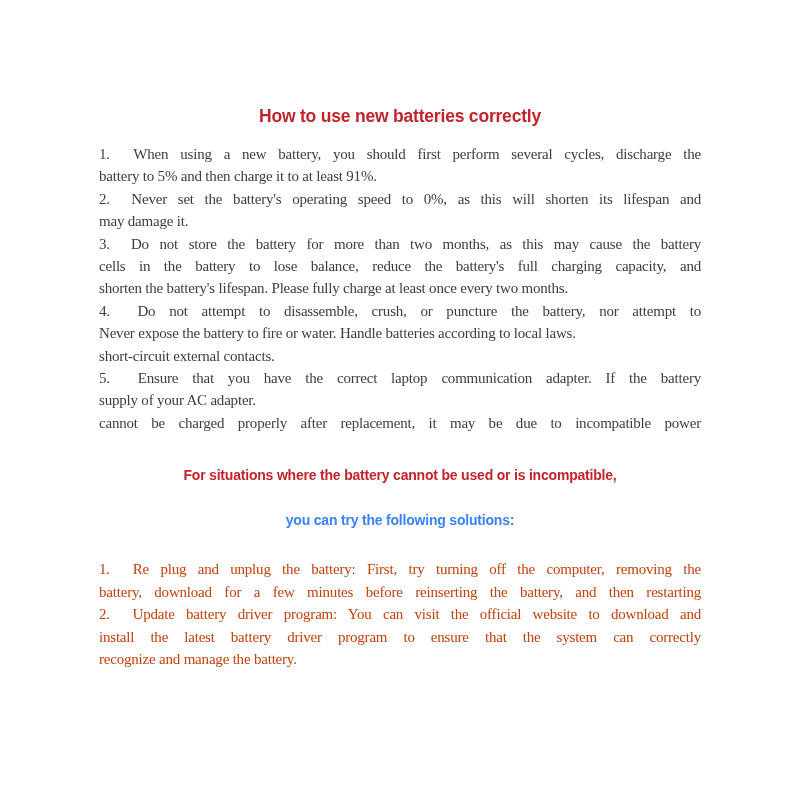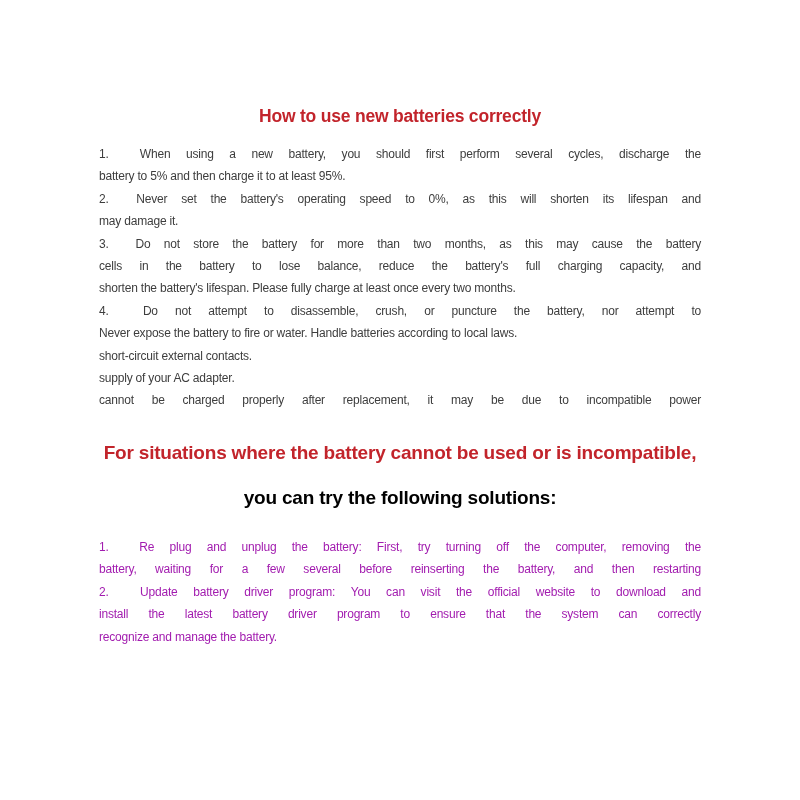--- a/index.html
+++ b/index.html
@@ -24,72 +24,74 @@
     padding-top: 106px;
     font-size: 17.5px;
     font-weight: bold;
     line-height: 21px;
     letter-spacing: -0.2px;
     text-align: center;
     color: #c2242b;
   }
   .body-block {
     color: #3d3d3d;
-    font-size: 12px;
+    font-size: 15px;
     letter-spacing: -0.2px;
+    font-family: Liberation Serif, serif;
   }
   .usage-block { margin-top: 16px; }
   .solutions-block { margin-top: 13px; }
   .ln {
     line-height: 22.4px;
     white-space: pre-wrap;
   }
   .j {
     text-align: justify;
     text-align-last: justify;
   }
   .sub-heading {
-    font-size: 19px;
+    font-size: 14px;
     font-weight: bold;
     line-height: 20px;
     letter-spacing: -0.2px;
     text-align: center;
     color: #c2242b;
   }
   .sub-heading-1 { margin-top: 31px; }
   .sub-heading-2 { margin-top: 25px; }
 </style>
 </head>
 <body>
 
 <div class="page">
   <div class="content">
 
     <h1 class="main-heading" style="color: rgb(194, 36, 43);">How to use new batteries correctly</h1>
 
     <div class="body-block usage-block" style="color: rgb(61, 61, 61);">
       <div class="ln j">1.&nbsp; When using a new battery, you should first perform several cycles, discharge the</div>
-      <div class="ln">battery to 5% and then charge it to at least 95%.</div>
+      <div class="ln">battery to 5% and then charge it to at least 91%.</div>
       <div class="ln j">2.&nbsp; Never set the battery's operating speed to 0%, as this will shorten its lifespan and</div>
       <div class="ln">may damage it.</div>
       <div class="ln j">3.&nbsp; Do not store the battery for more than two months, as this may cause the battery</div>
       <div class="ln j">cells in the battery to lose balance, reduce the battery's full charging capacity, and</div>
       <div class="ln">shorten the battery's lifespan. Please fully charge at least once every two months.</div>
       <div class="ln j">4.&nbsp; Do not attempt to disassemble, crush, or puncture the battery, nor attempt to</div>
       <div class="ln">Never expose the battery to fire or water. Handle batteries according to local laws.</div>
       <div class="ln">short-circuit external contacts.</div>
+      <div class="ln j">5.&nbsp; Ensure that you have the correct laptop communication adapter. If the battery</div>
       <div class="ln">supply of your AC adapter.</div>
       <div class="ln j">cannot be charged properly after replacement, it may be due to incompatible power</div>
     </div>
 
     <div class="sub-heading sub-heading-1" style="color: rgb(194, 36, 43);">For situations where the battery cannot be used or is incompatible,</div>
-    <div class="sub-heading sub-heading-2" style="color: #000000;">you can try the following solutions:</div>
+    <div class="sub-heading sub-heading-2" style="color: #3b82f6;">you can try the following solutions:</div>
 
-    <div class="body-block solutions-block" style="color: #a21caf; margin-top: 28px;">
+    <div class="body-block solutions-block" style="color: #c2410c; margin-top: 28px;">
       <div class="ln j">1.&nbsp; Re plug and unplug the battery: First, try turning off the computer, removing the</div>
-      <div class="ln j">battery, waiting for a few several before reinserting the battery, and then restarting</div>
+      <div class="ln j">battery, download for a few minutes before reinserting the battery, and then restarting</div>
       <div class="ln j">2.&nbsp; Update battery driver program: You can visit the official website to download and</div>
       <div class="ln j">install the latest battery driver program to ensure that the system can correctly</div>
       <div class="ln">recognize and manage the battery.</div>
     </div>
 
   </div>
 </div>
 
 </body></html>

